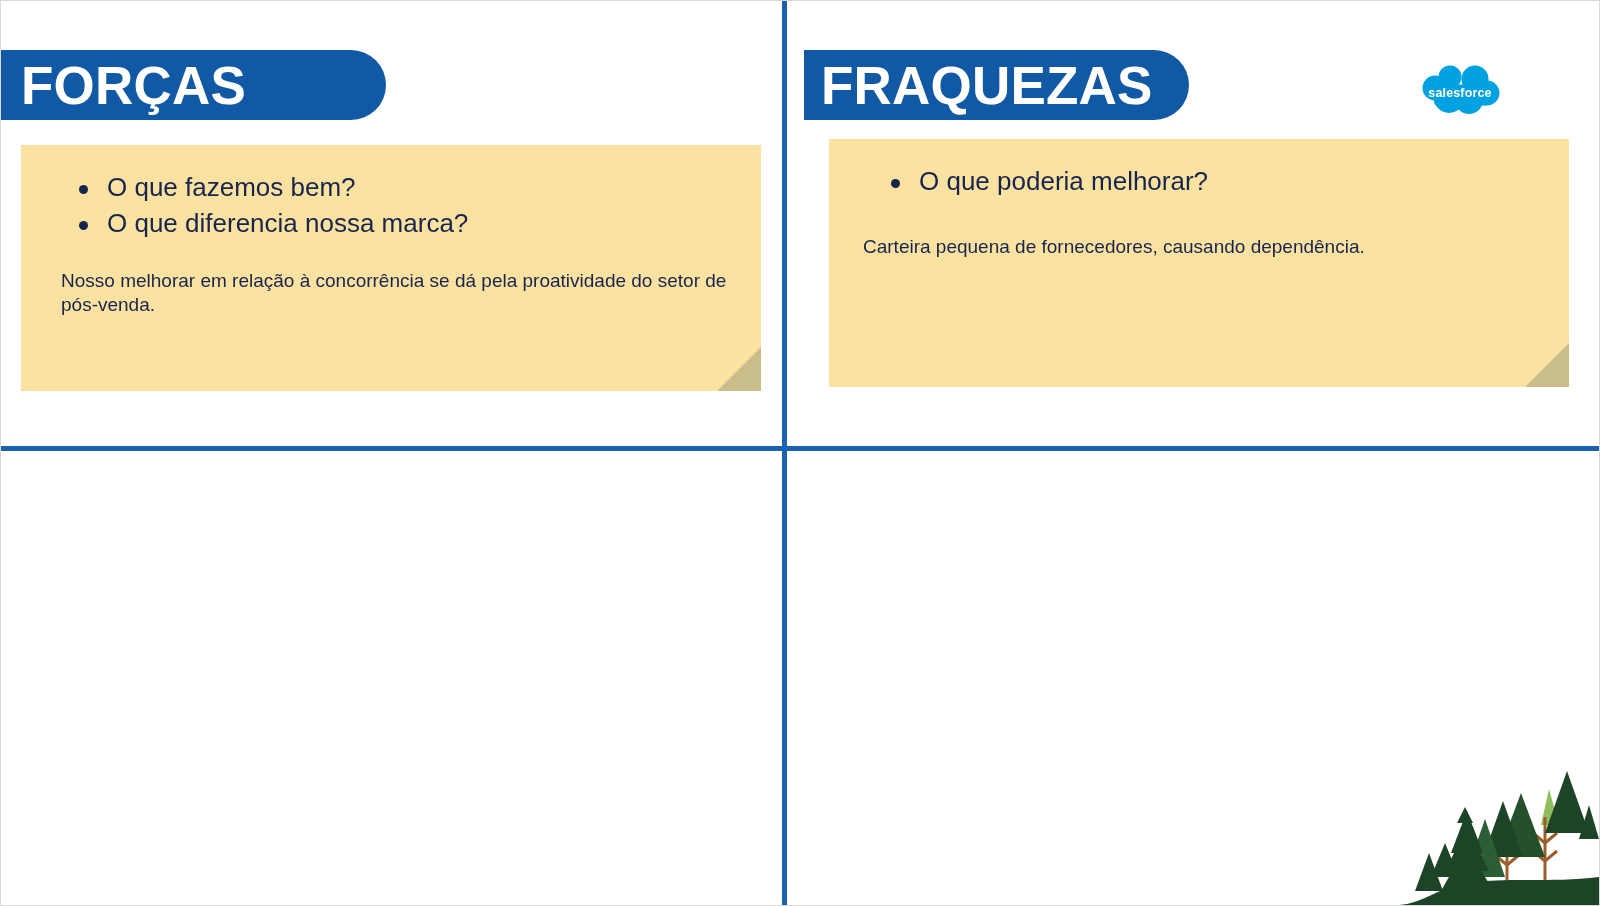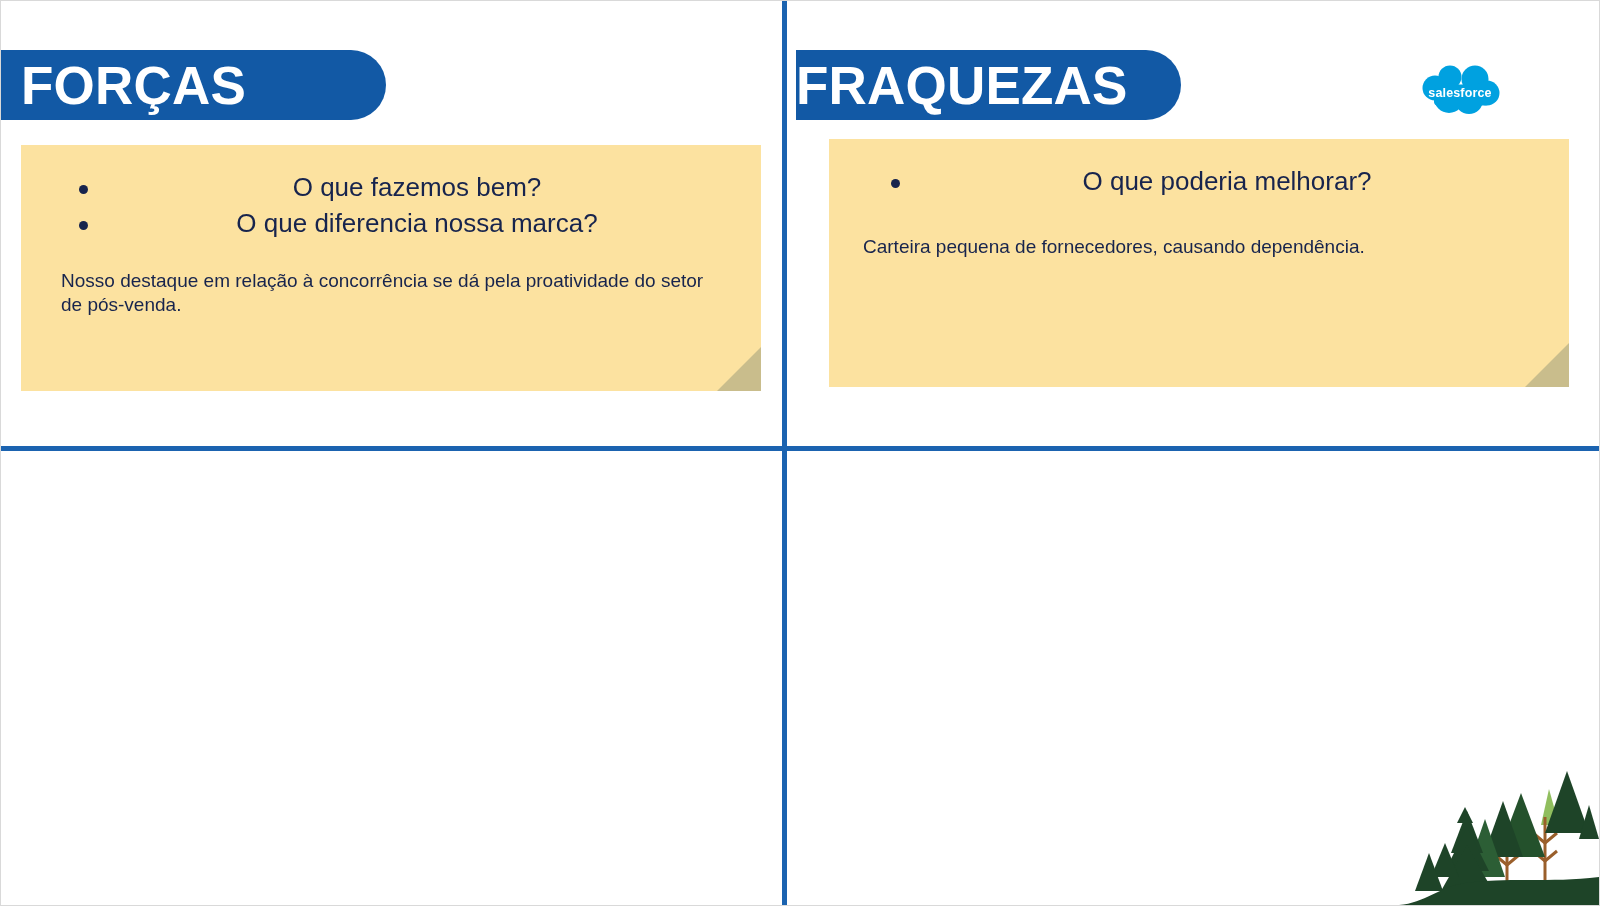--- a/index.html
+++ b/index.html
@@ -58,21 +58,22 @@
     border-bottom-right-radius: 36px;
     display: flex;
     align-items: center;
     box-sizing: border-box;
   }
   .pill-left {          
     left: -8px;
     padding-left: 28px;
   }
   .pill-right {         
-    left: 9px;
+    left: 17px;
+    padding-left: 17px;
   }
   .pill .pill-label {
     color: #ffffff;
     font-size: 53px;
     font-weight: 700;
     letter-spacing: 0.2px;
     line-height: 1;
     white-space: nowrap;
   }
   #pill-strengths     { top: 49px;  width: 393px; }
@@ -98,21 +99,20 @@
   }
 
   #note-strengths     { left: 20px;  top: 144px; width: 740px; height: 246px; }
   #note-weaknesses    { left: 14px;  top: 138px; width: 740px; height: 248px; margin-left: 28px; }
 
   
   ul.bullets {
     margin: 0 0 0 0;
     padding: 0 0 0 44px;
     list-style: none;
-    text-align: center;
   }
   ul.bullets li {
     position: relative;
     font-size: 26px;
     line-height: 1.30;
     margin: 0 0 2px 0;
     padding-left: 20px;
   }
   ul.bullets li::before {
     content: "";
@@ -170,21 +170,21 @@
     <div class="pill pill-left" id="pill-strengths">
       <span class="pill-label">FORÇAS</span>
     </div>
 
     <div class="note" id="note-strengths">
       <ul class="bullets">
         <li>O que fazemos bem?</li>
         <li>O que diferencia nossa marca?</li>
       </ul>
       <div class="spacer-sm"></div>
-      <p class="note-text">Nosso destaque em relação à concorrência se dá pela proatividade do setor de pós-venda.</p>
+      <p class="note-text">Nosso melhorar em relação à concorrência se dá pela proatividade do setor de pós-venda.</p>
       <span class="fold"></span>
     </div>
   </div>
 
   <div class="quad" id="quad-weaknesses">
     <div class="pill pill-right" id="pill-weaknesses">
       <span class="pill-label">FRAQUEZAS</span>
     </div>
 
     <div class="note" id="note-weaknesses">

